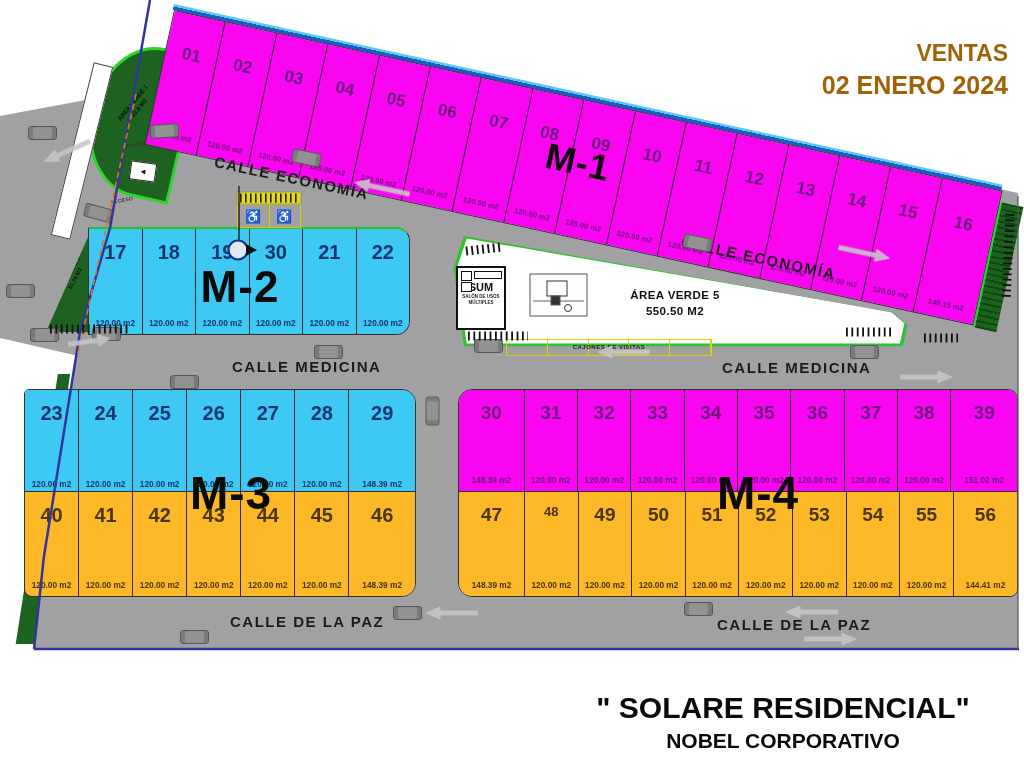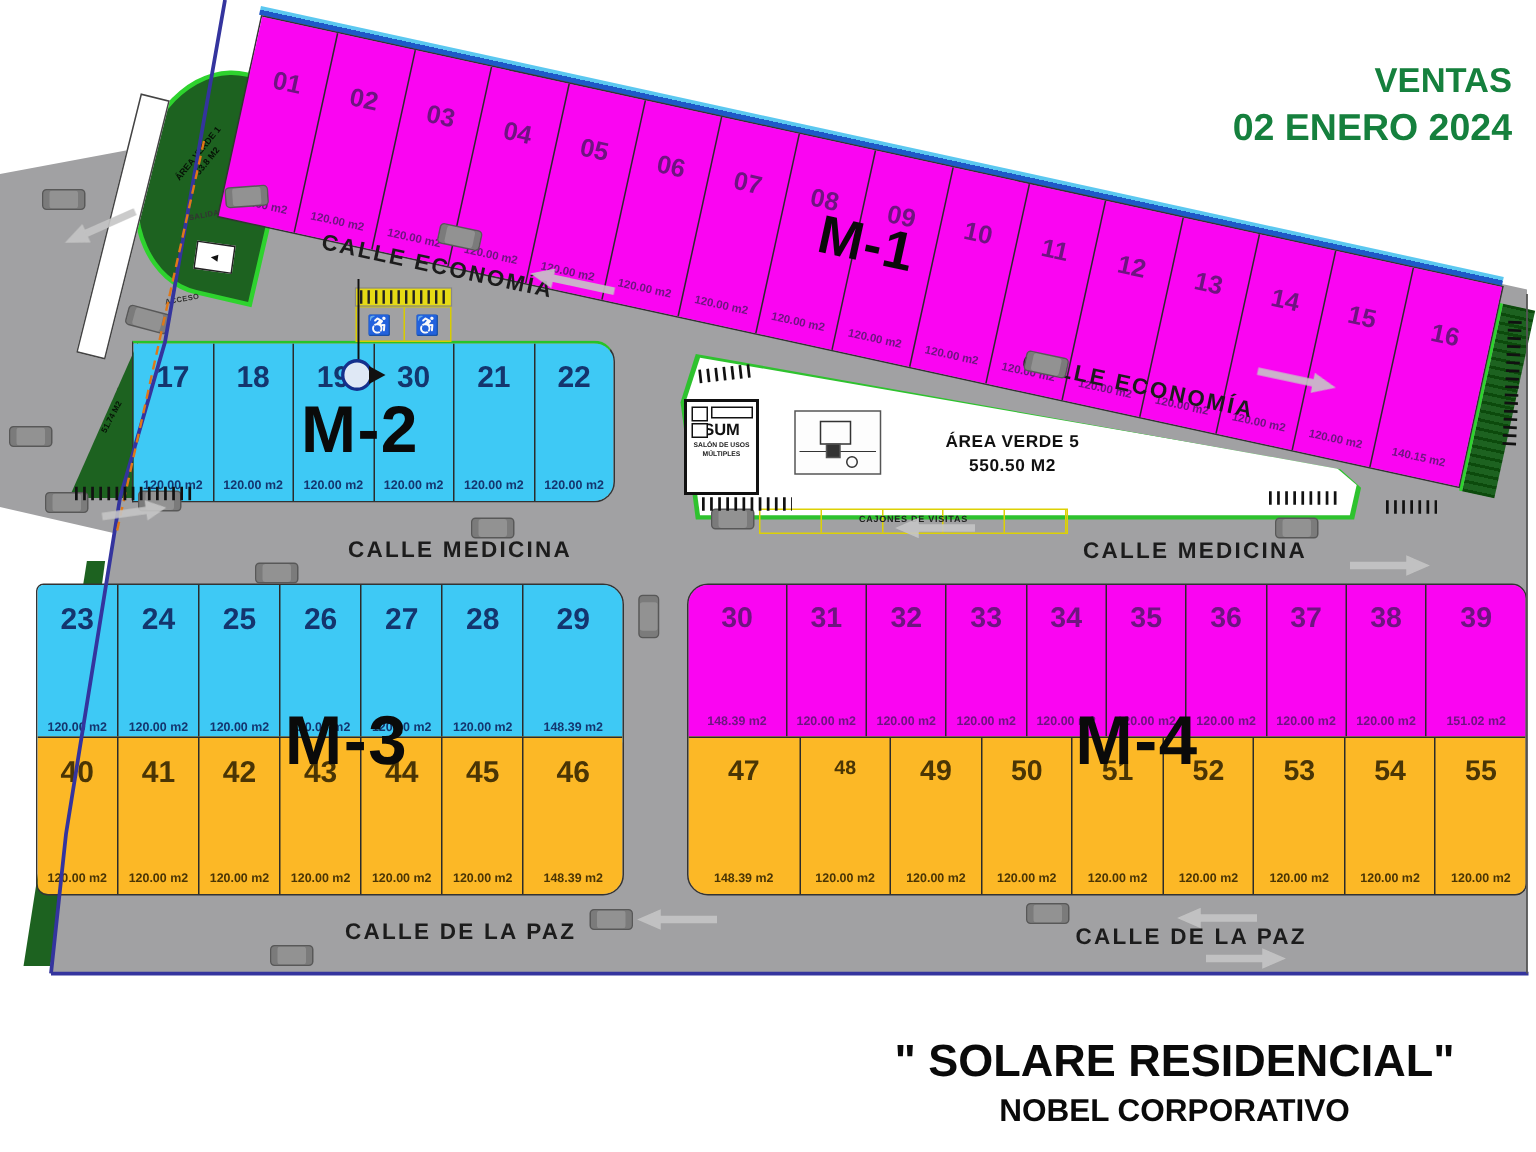--- a/index.html
+++ b/index.html
@@ -43,21 +43,21 @@
   .cajones .slot{flex:1;border-right:1.5px solid #ddd104;}
   .cajones .slot:last-child{border-right:none;}
   .cajones-text{position:absolute;width:100%;text-align:center;top:4px;font-size:6px;
                 color:#222;letter-spacing:.5px;font-weight:bold;}
   .sum{position:absolute;background:#fff;border:2px solid #111;box-sizing:border-box;
        text-align:center;}
   .sum .sum-title{font-weight:bold;font-size:11px;color:#111;margin-top:14px;line-height:1;}
   .sum .sum-sub{font-weight:bold;font-size:4.5px;color:#222;line-height:1.3;padding:1px 2px;}
   .sum .win{position:absolute;background:#fff;border:1px solid #111;}
   svg.deco{position:absolute;left:0;top:0;pointer-events:none;}
-  .ventas{position:absolute;right:16px;top:38px;text-align:right;color:#15803d;
+  .ventas{position:absolute;right:16px;top:38px;text-align:right;color:#a16207;
           font-weight:bold;line-height:1.35;}
   .ventas .l1{font-size:23px;}
   .ventas .l2{font-size:25px;}
   .footer{position:absolute;left:548px;top:690px;width:470px;text-align:center;color:#0a0a0a;
           font-weight:bold;}
   .footer .t{font-size:30px;line-height:1.2;}
   .footer .s{font-size:21px;line-height:1.4;}
   .sign{position:absolute;background:#fff;border:1px solid #222;display:flex;
         align-items:center;justify-content:center;font-size:8px;color:#111;}
 </style>
@@ -359,20 +359,24 @@
           <div class="lot-num" style="font-size: 19px;">53</div>
           <div class="lot-area">120.00 m2</div>
         </div>
         <div class="lot" style="flex-grow: 1; flex-basis: 0px;">
           <div class="lot-num" style="font-size: 19px;">54</div>
           <div class="lot-area">120.00 m2</div>
         </div>
         <div class="lot" style="flex-grow: 1; flex-basis: 0px;">
           <div class="lot-num" style="font-size: 19px;">55</div>
           <div class="lot-area">120.00 m2</div>
+        </div>
+        <div class="lot" style="flex-grow: 1.203; flex-basis: 0px;">
+          <div class="lot-num" style="font-size: 19px;">56</div>
+          <div class="lot-area">144.41 m2</div>
         </div>
       </div>
     <div class="blk-label" style="left:229px;top:80px;width:140px;font-size:46px;">M-4</div>
   </div>
 
   <div class="cajones" style="left:506px;top:339px;width:206px;height:17px;">
     <div class="slot"></div>
     <div class="slot"></div>
     <div class="slot"></div>
     <div class="slot"></div>

